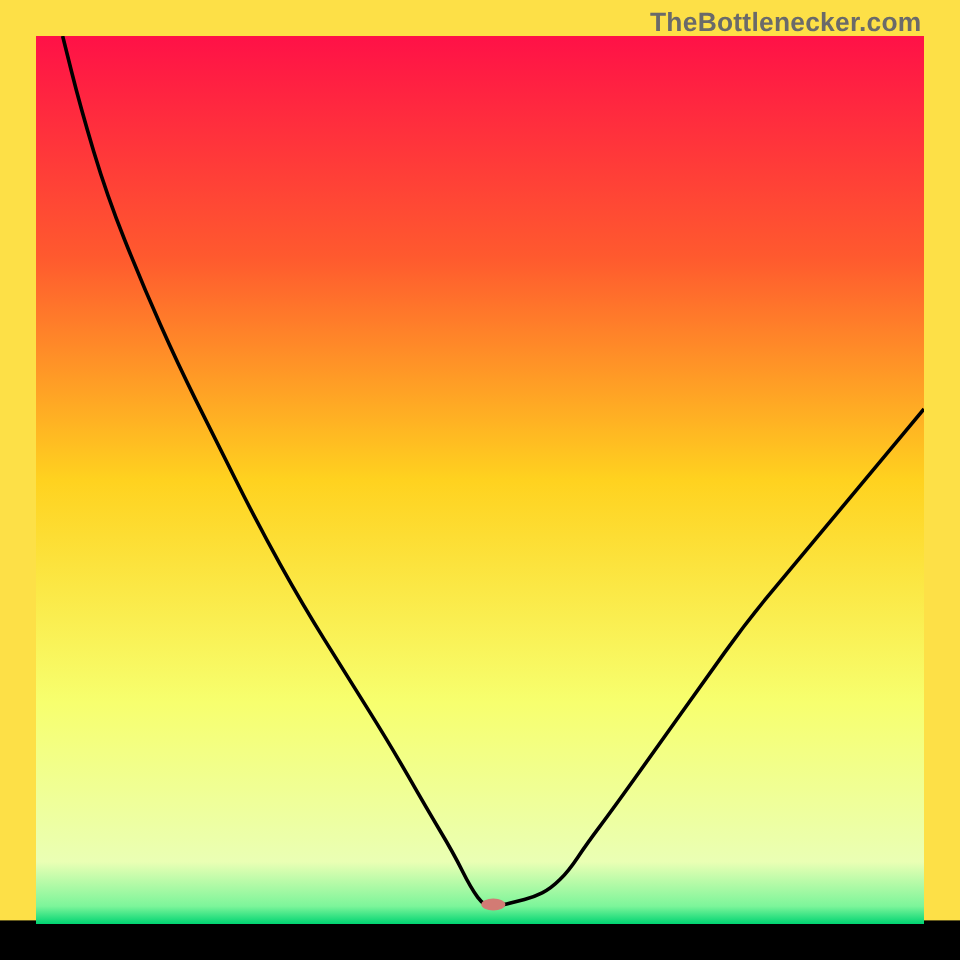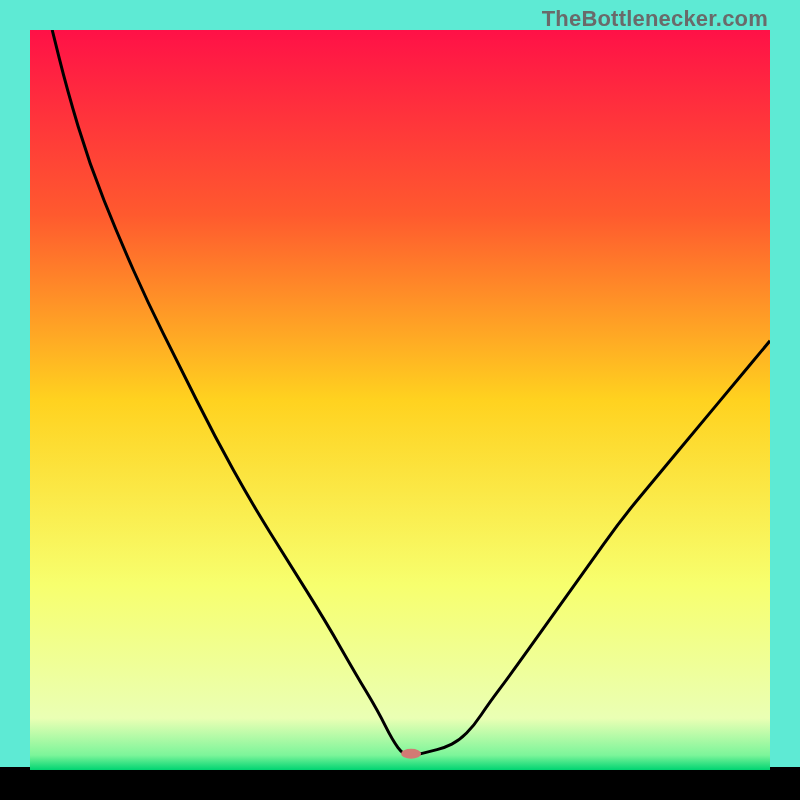--- a/index.html
+++ b/index.html
@@ -8,21 +8,21 @@
     width: 800px;
     height: 800px;
     background: #000;
     overflow: hidden;
     font-family: Arial, Helvetica, sans-serif;
   }
   .frame {
     position: relative;
     width: 800px;
     height: 767px;
-    background: #5eead4;
+    background: #fde047;
   }
   .plot {
     position: absolute;
     left: 30px;
     top: 30px;
     width: 740px;
     height: 740px;
     overflow: hidden;
   }
   .watermark {

